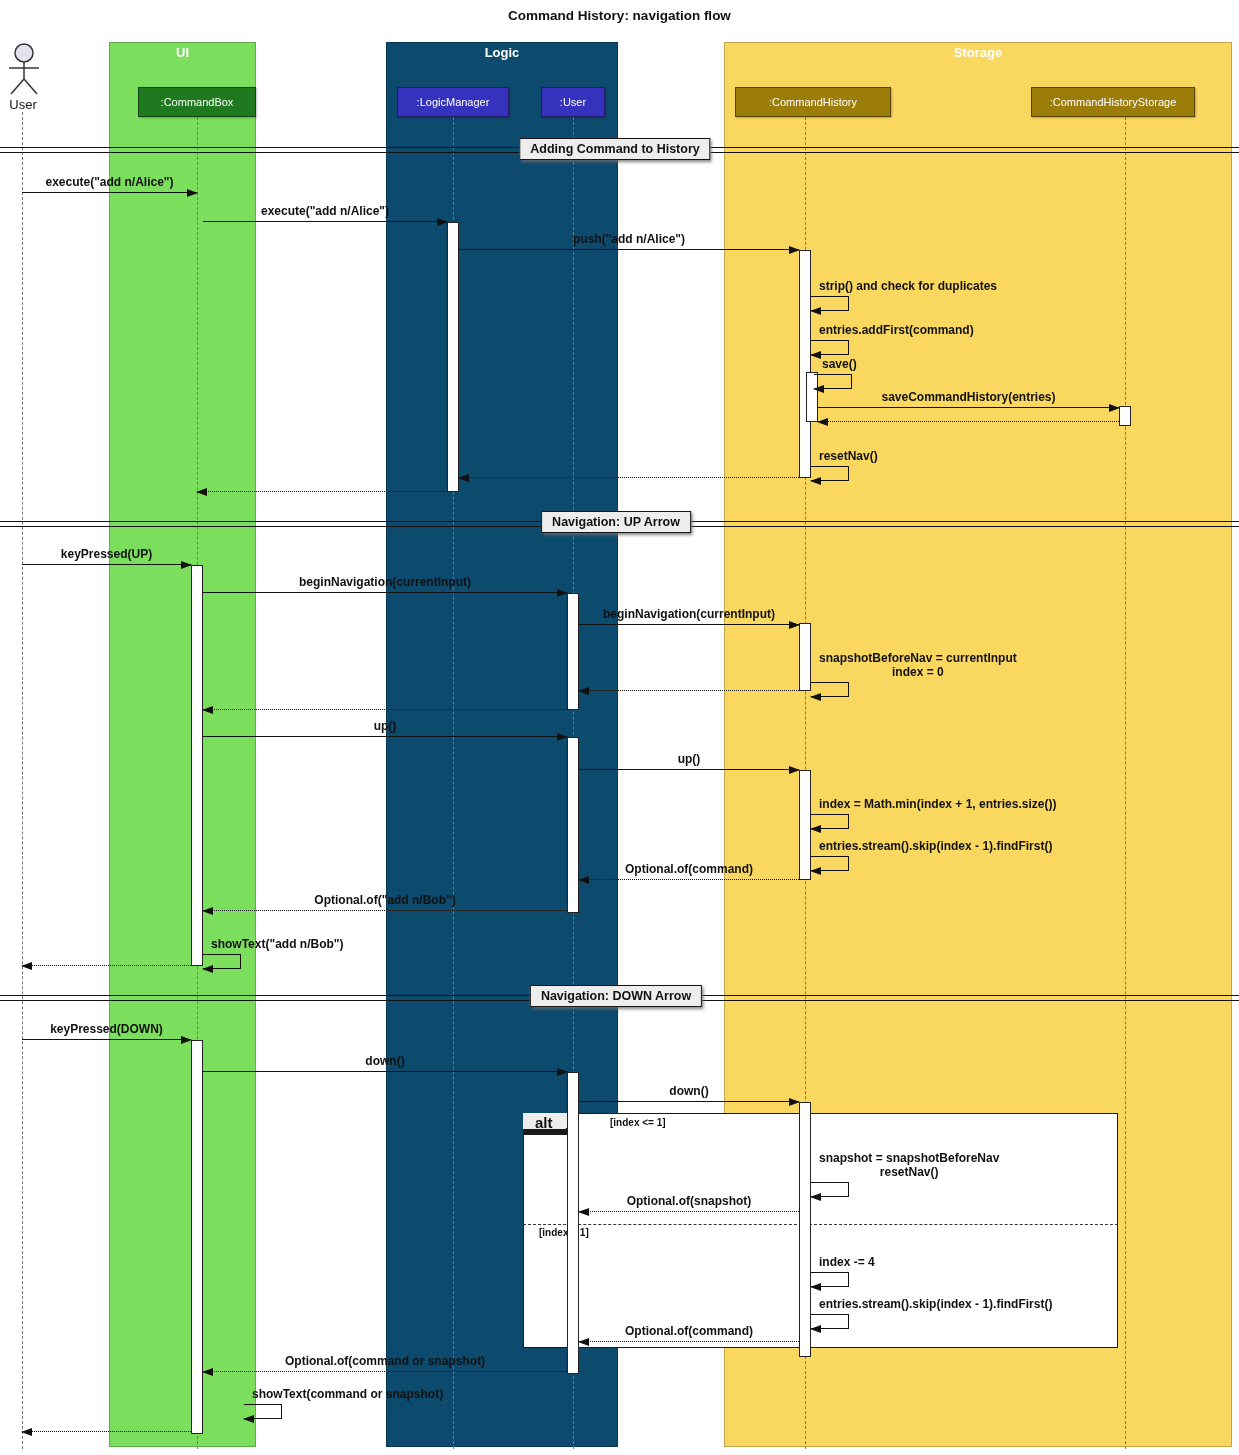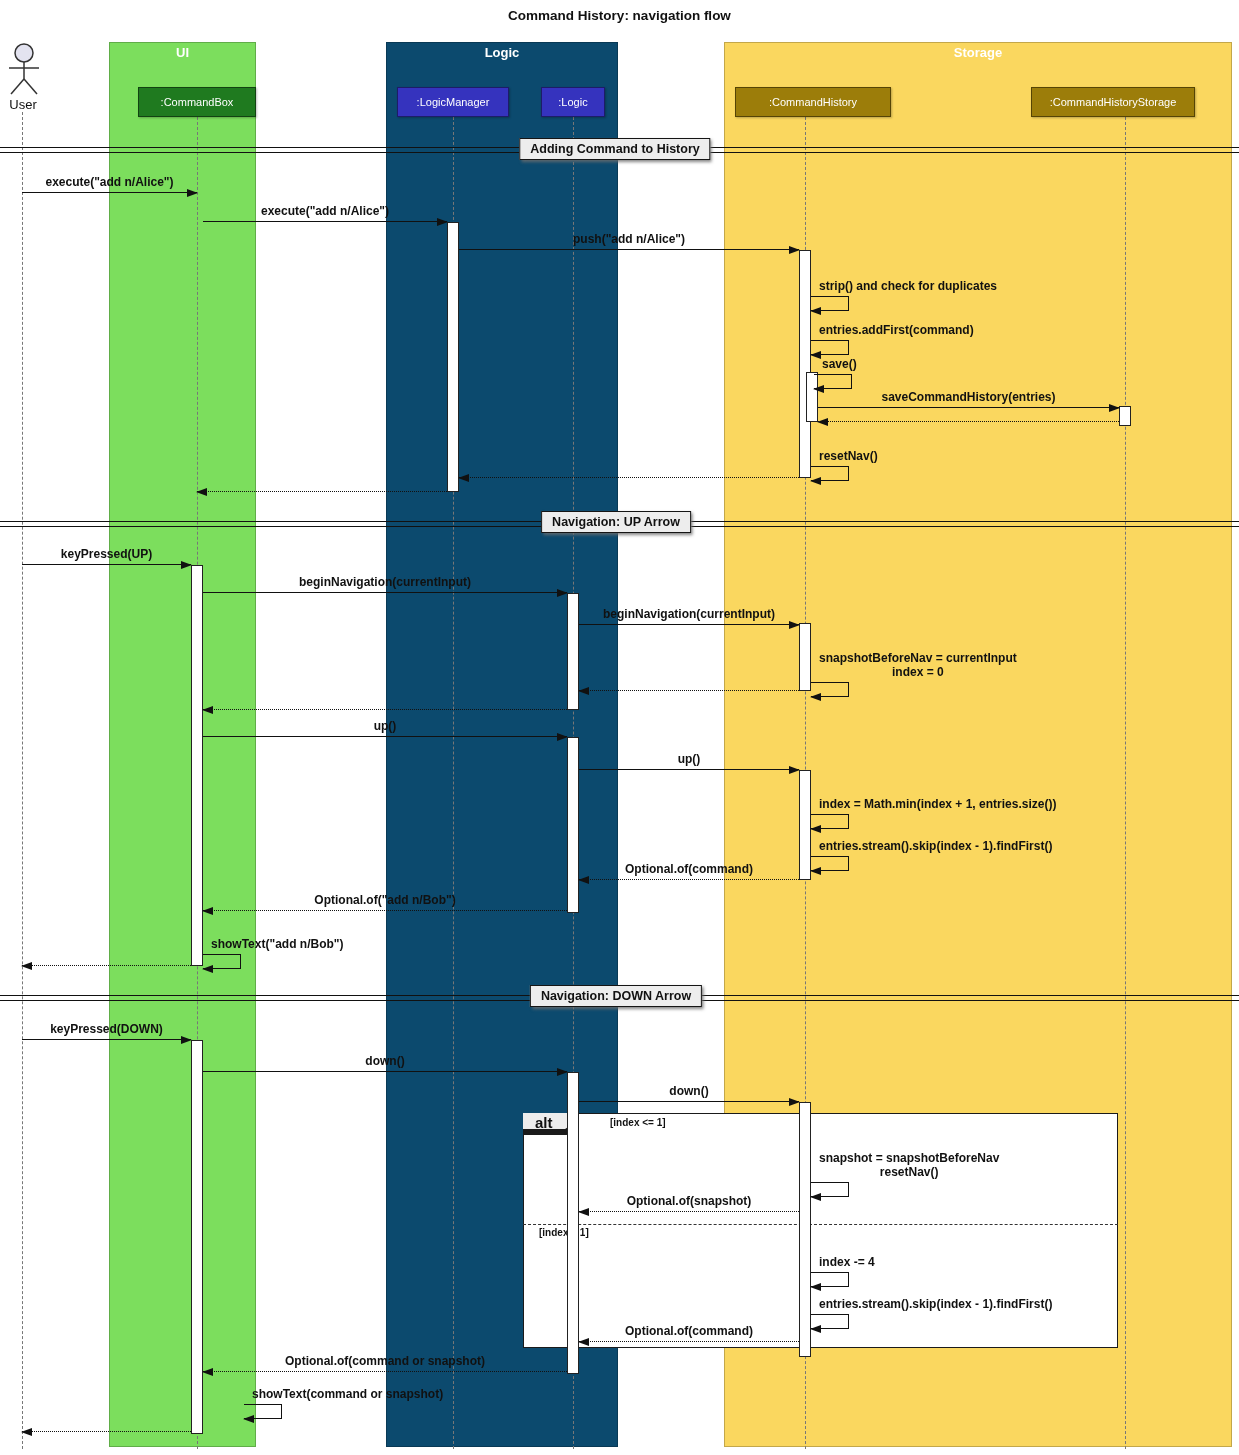--- a/index.html
+++ b/index.html
@@ -102,21 +102,21 @@
   <div class="life" style="left:805px;top:117px;height:1332px;"></div>
   <div class="life" style="left:1125px;top:117px;height:1332px;"></div>
 
   <div class="part p-green" style="left:138px;width:118px;">
     <span>:CommandBox</span>
   </div>
   <div class="part p-blue" style="left:397px;width:112px;">
     <span>:LogicManager</span>
   </div>
   <div class="part p-blue" style="left:541px;width:64px;">
-    <span>:Logic</span>
+    <span>:User</span>
   </div>
   <div class="part p-gold" style="left:735px;width:156px;">
     <span>:CommandHistory</span>
   </div>
   <div class="part p-gold" style="left:1031px;width:164px;text-align:right;">
     <span>:CommandHistoryStorage</span>
   </div>
 
   <div class="dline" style="top:147px;"></div>
   <div class="dline" style="top:152px;"></div>

